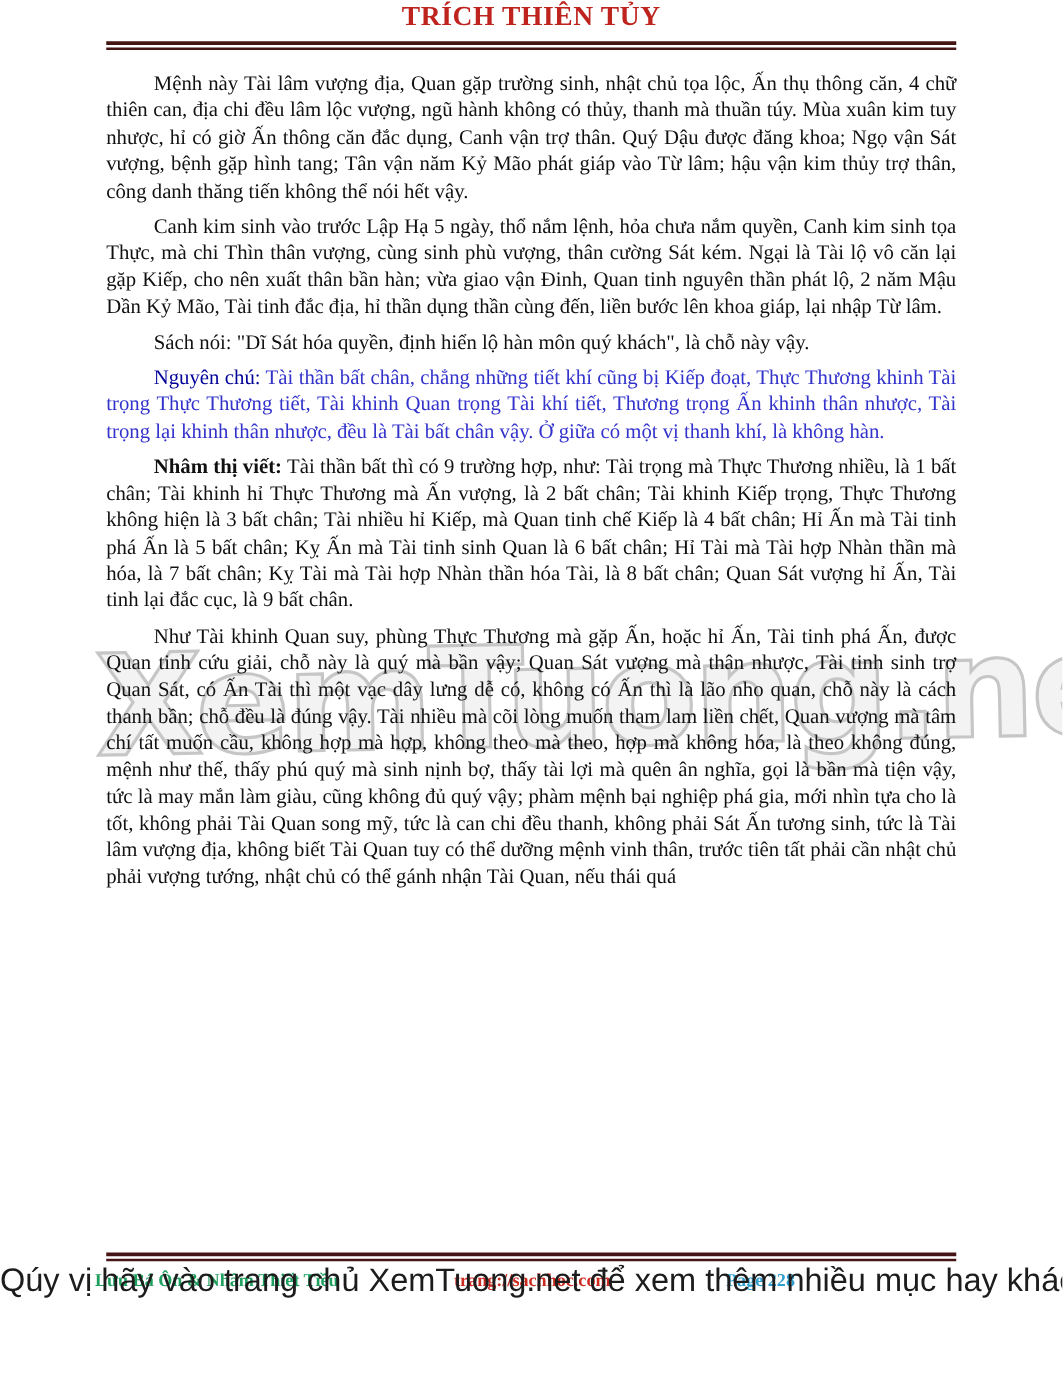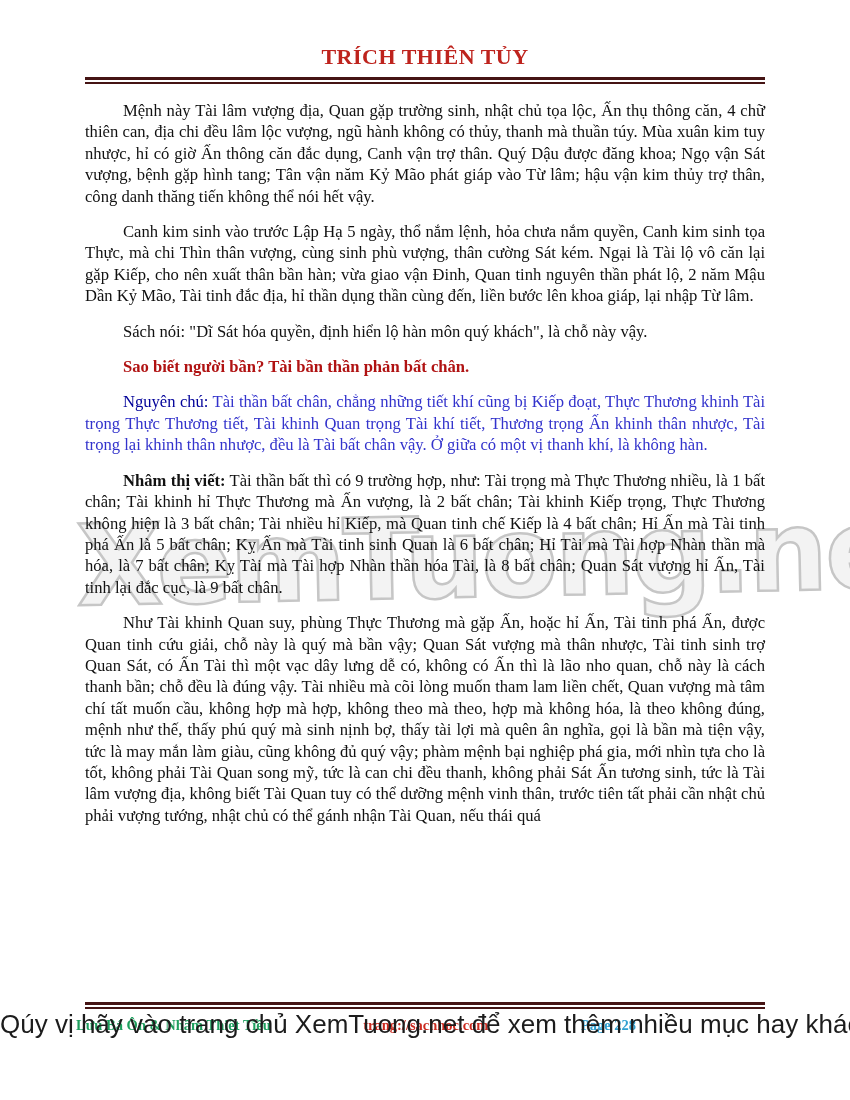--- a/index.html
+++ b/index.html
@@ -3,33 +3,33 @@
 <meta charset="utf-8">
 <style>
   html,body { margin:0; padding:0; background:#ffffff; }
   .page {
     position:relative; width:850px; height:1100px; margin:0 auto;
     background:#ffffff; overflow:hidden;
     font-family:"Liberation Serif","DejaVu Serif",serif; color:#111111;
   }
   
   .title {
-    margin:0; padding-top:44px; text-align:center;
+    margin:0; text-align:center;
     font-size:22px; font-weight:bold; letter-spacing:0.5px; color:#be231d;
   }
   .rule {
     margin:7px 85px 0; height:2px;
     border-top:3px solid #451414; border-bottom:2px solid #451414;
   }
   
   .content {
     position:relative; z-index:1; width:680px; margin:16px 85px 0;
     font-size:16.6px; line-height:21.4px; text-align:justify;
   }
-  .content p { margin:14px 0 7px; text-indent:38px; }
+  .content p { margin:0 0 7px; text-indent:38px; }
   .bold { font-weight:bold; }
   .red-head { color:#b01212; font-weight:bold; }
   .blue-p { color:#3333cc; }
   .navy-label { color:#000099; font-weight:normal; }
   
   .watermark {
     position:absolute; top:492px; left:76px; z-index:0;
     font-family:"DejaVu Sans","Liberation Sans",sans-serif;
     font-weight:bold; font-size:112px; letter-spacing:-3px; white-space:nowrap;
     color:rgba(200,200,200,0.22);
@@ -63,21 +63,20 @@
 
   <h1 class="title">TRÍCH THIÊN TỦY</h1>
   <div class="rule"></div>
 
   <div class="watermark">XemTuong.net</div>
 
   <div class="content">
     <p>Mệnh này Tài lâm vượng địa, Quan gặp trường sinh, nhật chủ tọa lộc, Ấn thụ thông căn, 4 chữ thiên can, địa chi đều lâm lộc vượng, ngũ hành không có thủy, thanh mà thuần túy. Mùa xuân kim tuy nhược, hỉ có giờ Ấn thông căn đắc dụng, Canh vận trợ thân. Quý Dậu được đăng khoa; Ngọ vận Sát vượng, bệnh gặp hình tang; Tân vận năm Kỷ Mão phát giáp vào Từ lâm; hậu vận kim thủy trợ thân, công danh thăng tiến không thể nói hết vậy.</p>
     <p>Canh kim sinh vào trước Lập Hạ 5 ngày, thổ nắm lệnh, hỏa chưa nắm quyền, Canh kim sinh tọa Thực, mà chi Thìn thân vượng, cùng sinh phù vượng, thân cường Sát kém. Ngại là Tài lộ vô căn lại gặp Kiếp, cho nên xuất thân bần hàn; vừa giao vận Đinh, Quan tinh nguyên thần phát lộ, 2 năm Mậu Dần Kỷ Mão, Tài tinh đắc địa, hỉ thần dụng thần cùng đến, liền bước lên khoa giáp, lại nhập Từ lâm.</p>
     <p>Sách nói: "Dĩ Sát hóa quyền, định hiển lộ hàn môn quý khách", là chỗ này vậy.</p>
-    <p class="red-head">Sao biết người bần? Tài bần thần phản bất chân.</p>
     <p class="blue-p"><span class="navy-label">Nguyên chú:</span><span> Tài thần bất chân, chẳng những tiết khí cũng bị Kiếp đoạt, Thực Thương khinh Tài trọng Thực Thương tiết, Tài khinh Quan trọng Tài khí tiết, Thương trọng Ấn khinh thân nhược, Tài trọng lại khinh thân nhược, đều là Tài bất chân vậy. Ở giữa có một vị thanh khí, là không hàn.</span></p>
     <p><span class="bold">Nhâm thị viết:</span><span> Tài thần bất thì có 9 trường hợp, như: Tài trọng mà Thực Thương nhiều, là 1 bất chân; Tài khinh hỉ Thực Thương mà Ấn vượng, là 2 bất chân; Tài khinh Kiếp trọng, Thực Thương không hiện là 3 bất chân; Tài nhiều hỉ Kiếp, mà Quan tinh chế Kiếp là 4 bất chân; Hỉ Ấn mà Tài tinh phá Ấn là 5 bất chân; Kỵ Ấn mà Tài tinh sinh Quan là 6 bất chân; Hỉ Tài mà Tài hợp Nhàn thần mà hóa, là 7 bất chân; Kỵ Tài mà Tài hợp Nhàn thần hóa Tài, là 8 bất chân; Quan Sát vượng hỉ Ấn, Tài tinh lại đắc cục, là 9 bất chân.</span></p>
     <p>Như Tài khinh Quan suy, phùng Thực Thương mà gặp Ấn, hoặc hỉ Ấn, Tài tinh phá Ấn, được Quan tinh cứu giải, chỗ này là quý mà bần vậy; Quan Sát vượng mà thân nhược, Tài tinh sinh trợ Quan Sát, có Ấn Tài thì một vạc dây lưng dễ có, không có Ấn thì là lão nho quan, chỗ này là cách thanh bần; chỗ đều là đúng vậy. Tài nhiều mà cõi lòng muốn tham lam liền chết, Quan vượng mà tâm chí tất muốn cầu, không hợp mà hợp, không theo mà theo, hợp mà không hóa, là theo không đúng, mệnh như thế, thấy phú quý mà sinh nịnh bợ, thấy tài lợi mà quên ân nghĩa, gọi là bần mà tiện vậy, tức là may mắn làm giàu, cũng không đủ quý vậy; phàm mệnh bại nghiệp phá gia, mới nhìn tựa cho là tốt, không phải Tài Quan song mỹ, tức là can chi đều thanh, không phải Sát Ấn tương sinh, tức là Tài lâm vượng địa, không biết Tài Quan tuy có thể dưỡng mệnh vinh thân, trước tiên tất phải cần nhật chủ phải vượng tướng, nhật chủ có thể gánh nhận Tài Quan, nếu thái quá</p>
   </div>
 
   <div class="footer-rule"></div>
 
   <div class="footer-row">
     <span class="f-authors">Lưu Bá Ôn &amp; Nhâm Thiết Tiều</span>
     <span class="f-site">trang://sachhoc.com</span>

